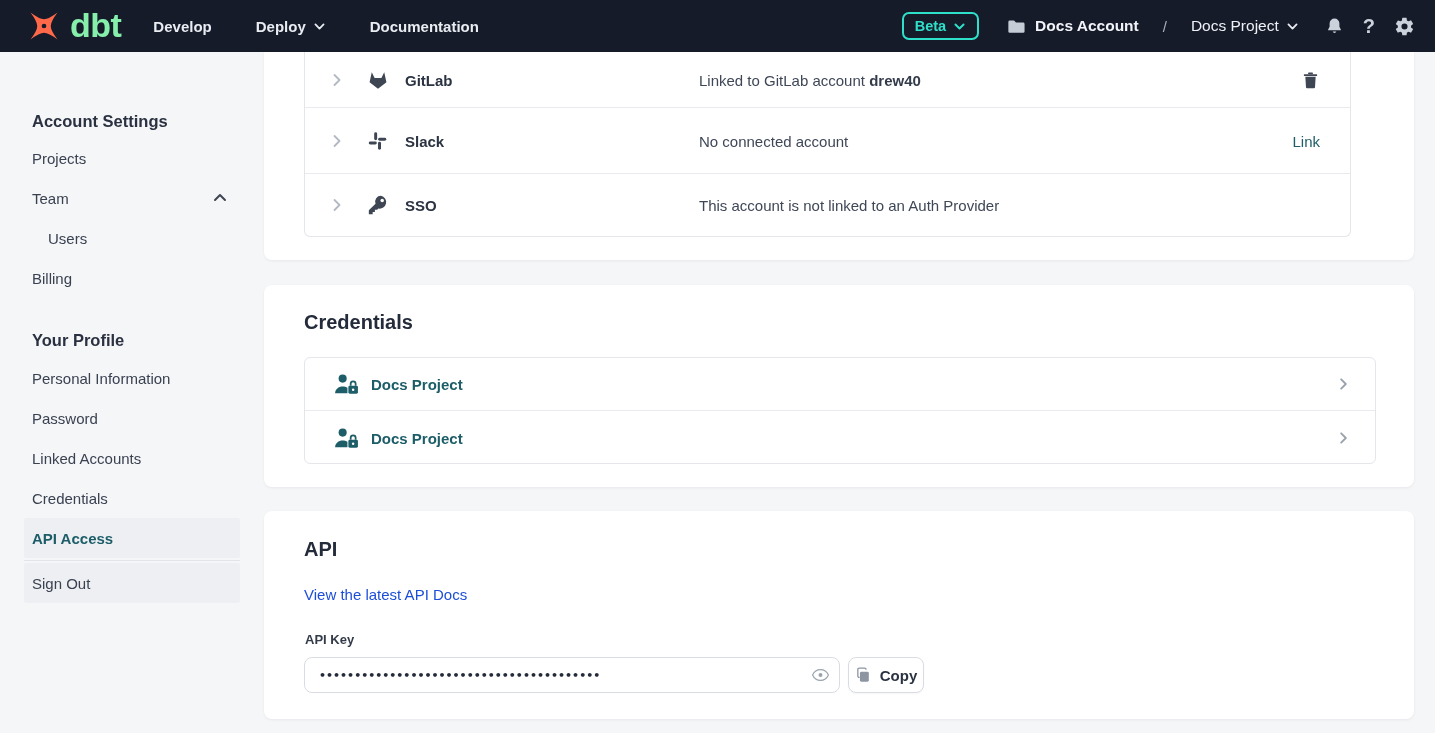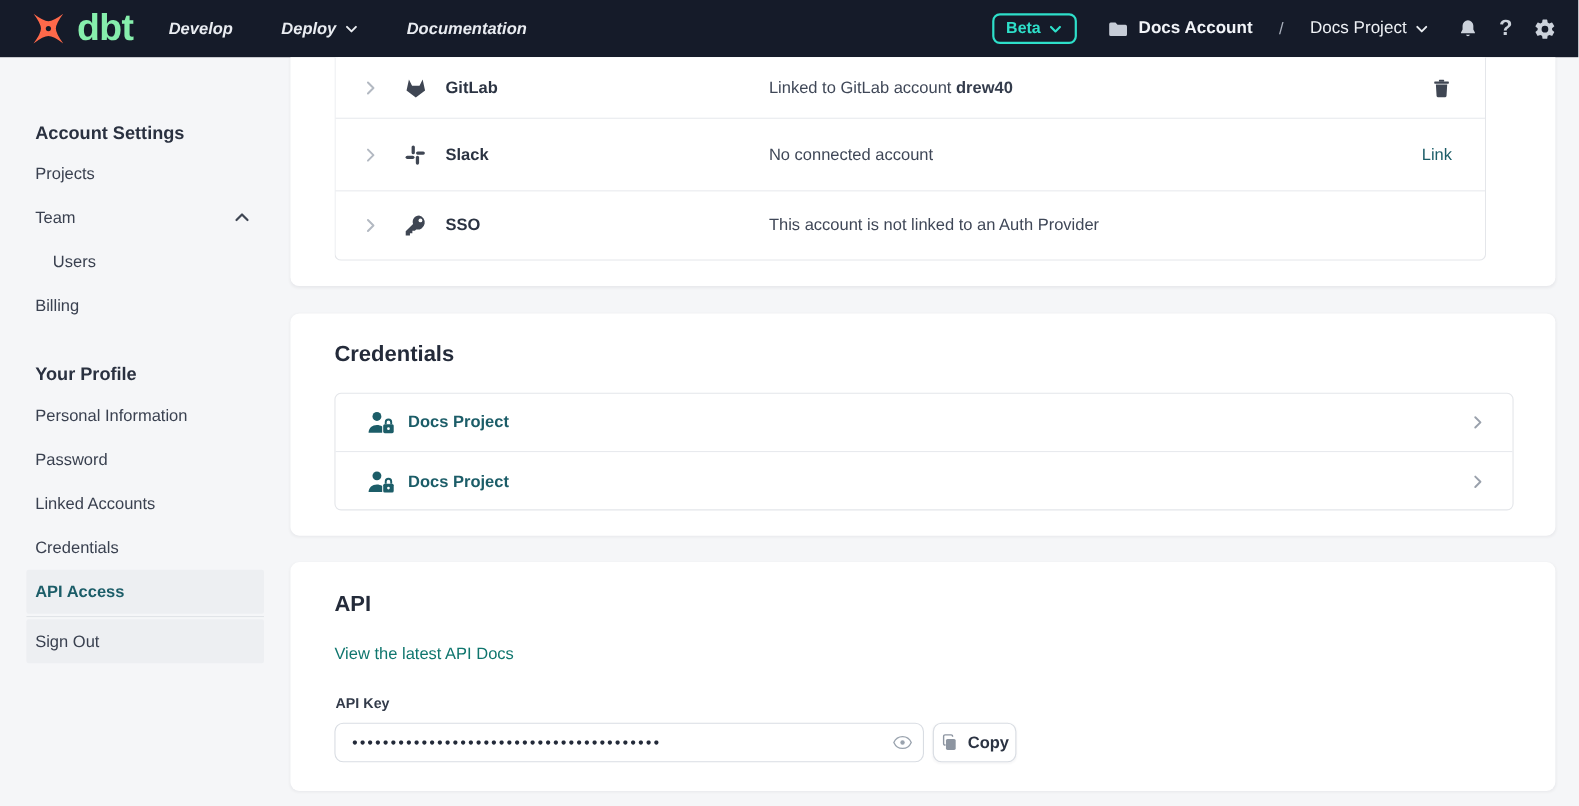--- a/index.html
+++ b/index.html
@@ -17,21 +17,21 @@
     position: absolute; left:0; top:0; width:1435px; height:52px;
     background: #151b29;
     display: flex; align-items: center;
     padding: 0 20px 0 26px;
   }
   .logo-group { display:flex; align-items:center; gap:8px; cursor:pointer; }
   .logo-word { color:#86efac; font-size:34px; font-weight:800; letter-spacing:-0.5px; line-height:1; padding-bottom:3px;}
   .nav-items { display:flex; align-items:center; margin-left:32px; }
   .nav-item {
     color:#e9ecf1; font-size:15px; font-weight:600;
-    margin-right:44px; display:flex; align-items:center; gap:7px; cursor:pointer;font-style:italic;
+    margin-right:44px; display:flex; align-items:center; gap:7px; cursor:pointer;
   }
   .nav-right { margin-left:auto; display:flex; align-items:center; }
   .beta-btn {
     display:flex; align-items:center; gap:7px;
     border:2px solid #2ee0ca; color:#2ee0ca;
     border-radius:7px; padding:4px 11px;
     font-size:14.5px; font-weight:700; cursor:pointer; background:transparent;
   }
   .breadcrumb { display:flex; align-items:center; margin-left:28px; gap:24px; }
   .crumb-account { color:#f2f4f8; font-size:15.5px; font-weight:700; cursor:pointer; display:flex; align-items:center; gap:9px;}
@@ -87,21 +87,21 @@
     position:absolute; left:40px; top:72px; width:1072px; height:107px;
     border:1px solid #e4e6ea; border-radius:6px; background:#fff;
   }
   .cred-row { position:relative; height:53px; border-bottom:1px solid #e8eaee; cursor:pointer; }
   .cred-row:last-child { border-bottom:none; }
   .cred-icon { position:absolute; left:28px; top:50%; transform:translateY(-50%); display:flex; }
   .cred-label { position:absolute; left:66px; top:50%; transform:translateY(-50%); font-size:15px; font-weight:700; color:#1c5d68; }
   .cred-chevron { position:absolute; right:24px; top:50%; transform:translateY(-50%); display:flex; }
 
   
-  .api-link { position:absolute; left:40px; top:75px; font-size:15px; color:#0f766e; cursor:pointer; }
+  .api-link { position:absolute; left:40px; top:75px; font-size:15px; color:#1d4ed8; cursor:pointer; }
   .api-key-label { position:absolute; left:41px; top:121px; font-size:13px; font-weight:700; color:#333b4a; }
   .api-input-wrap {
     position:absolute; left:40px; top:146px; width:536px; height:36px;
     border:1px solid #d9dde3; border-radius:8px; background:#fff;
     display:flex; align-items:center;
   }
   .api-input {
     flex:1; border:none; outline:none; background:transparent;
     font-family:"DejaVu Sans", sans-serif;
     font-size:11px; font-weight:700; color:#232a39; letter-spacing:0px;

